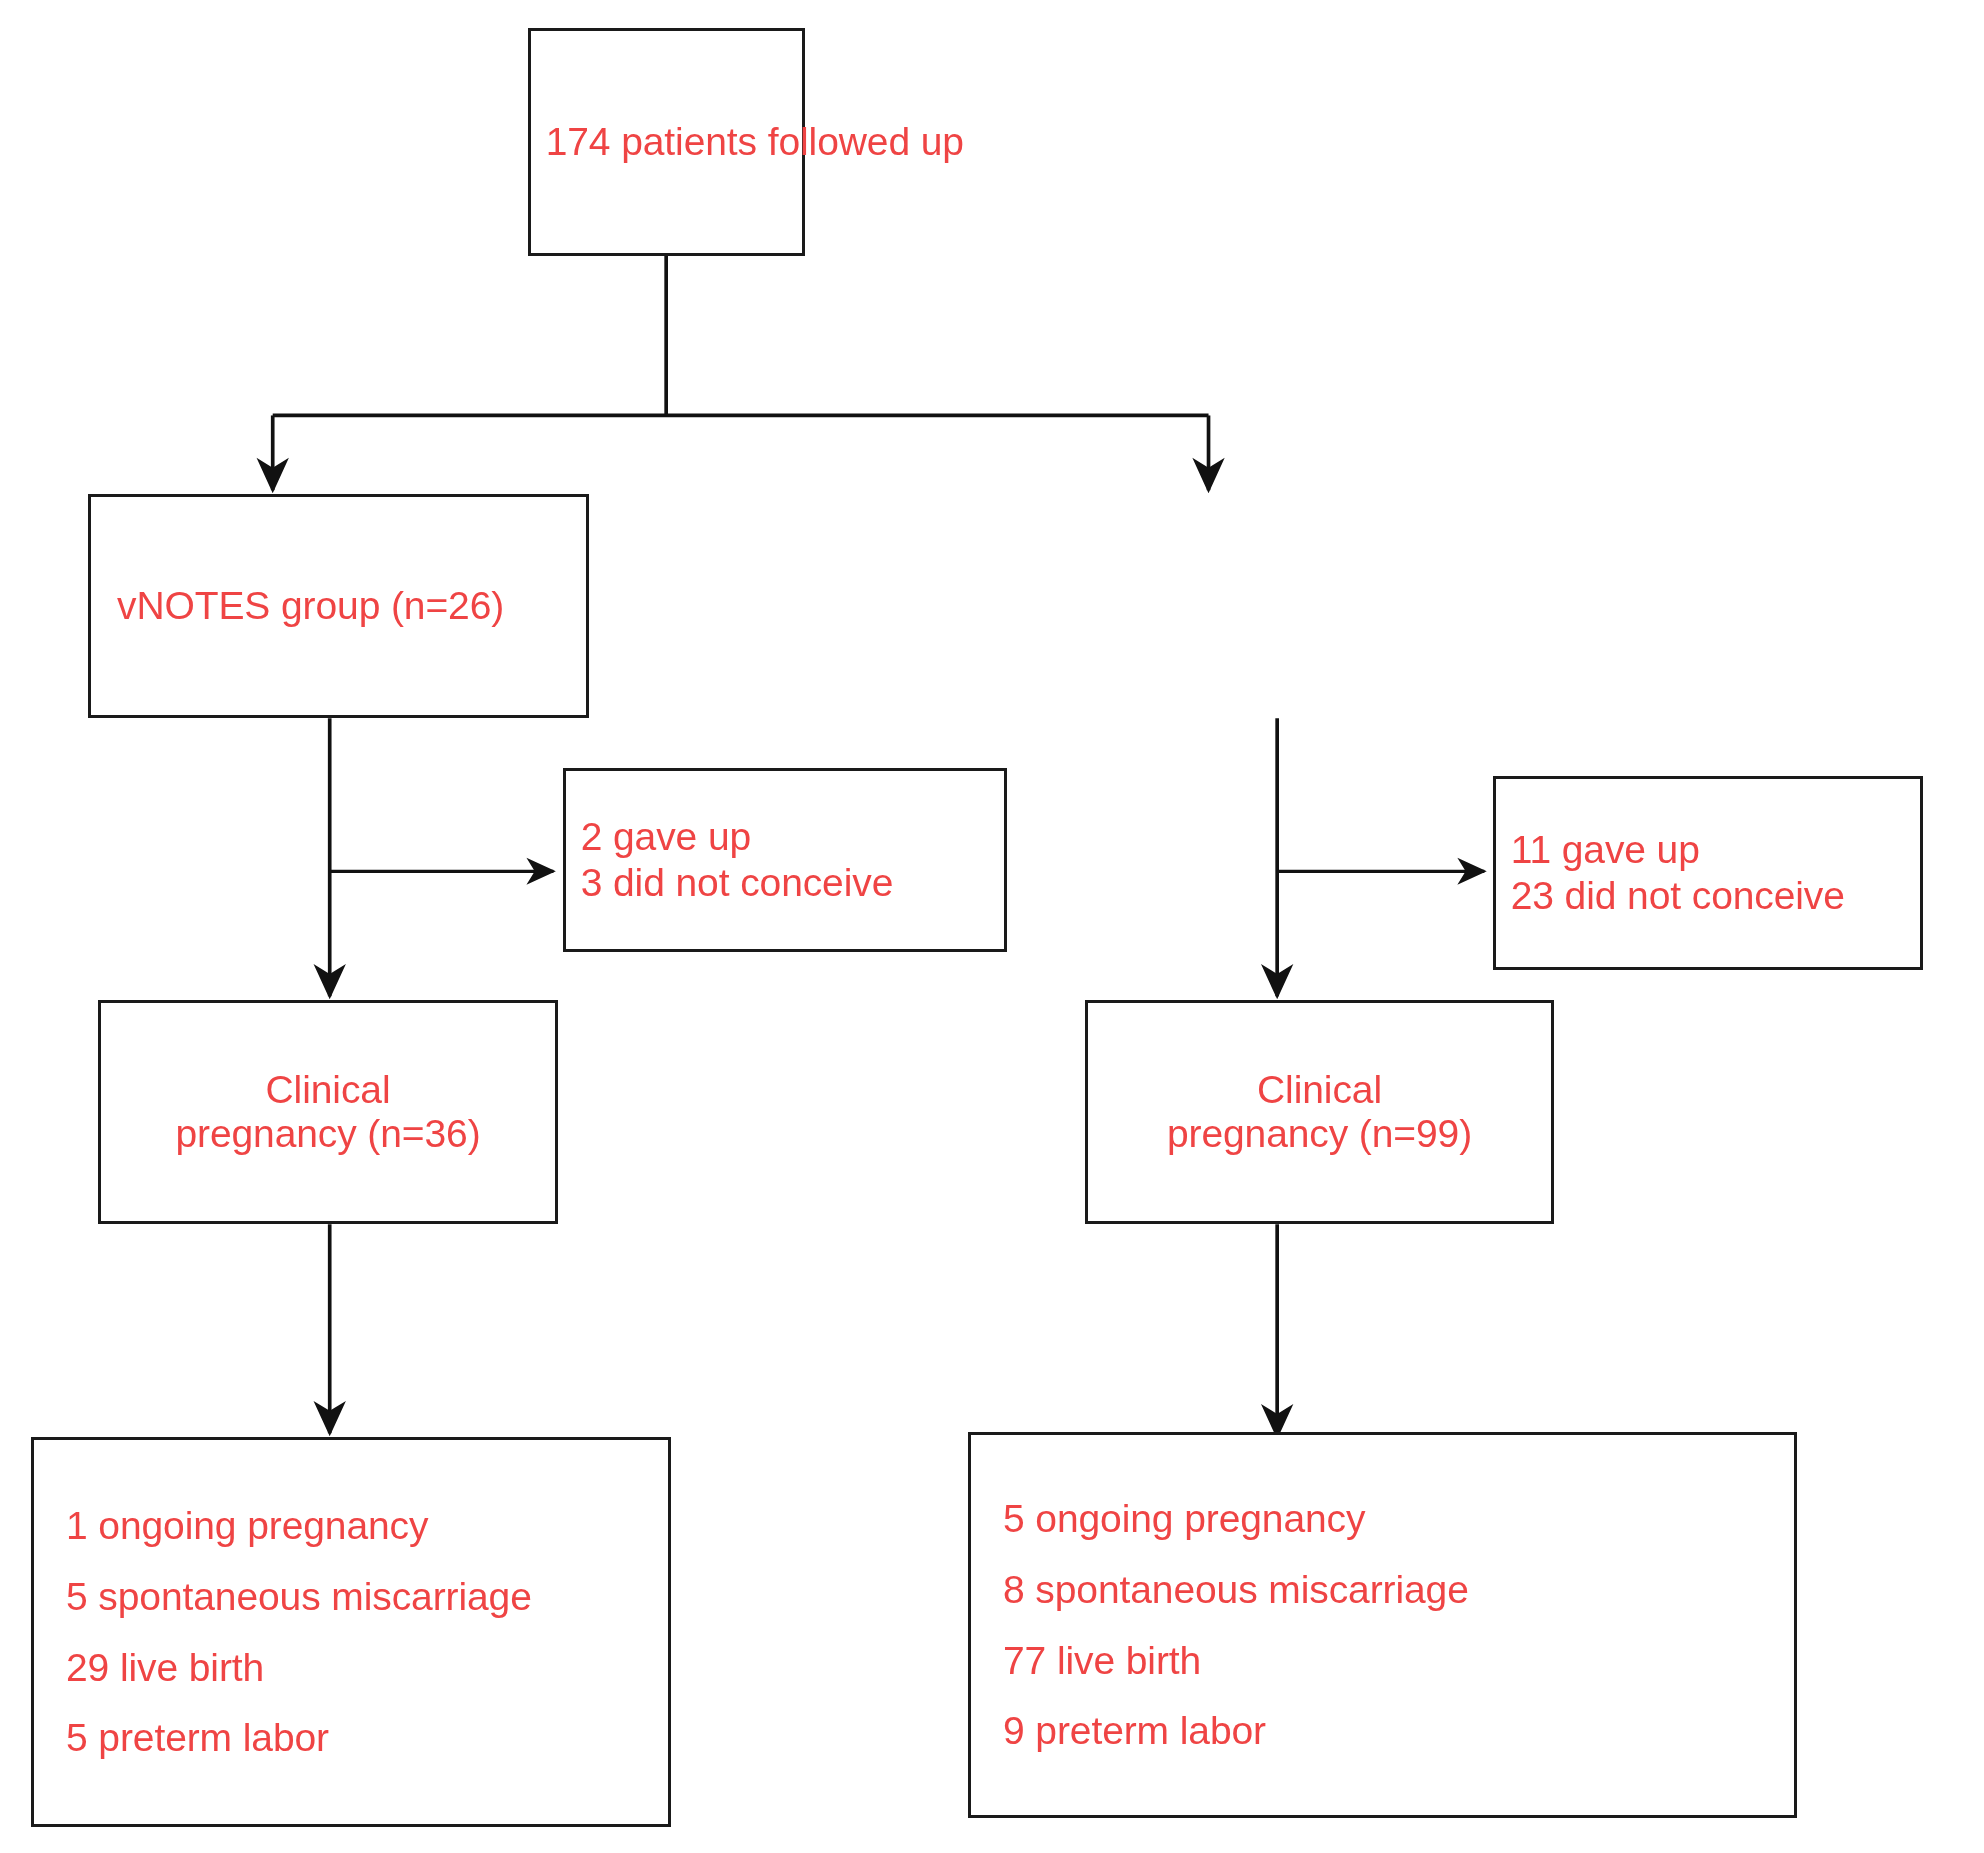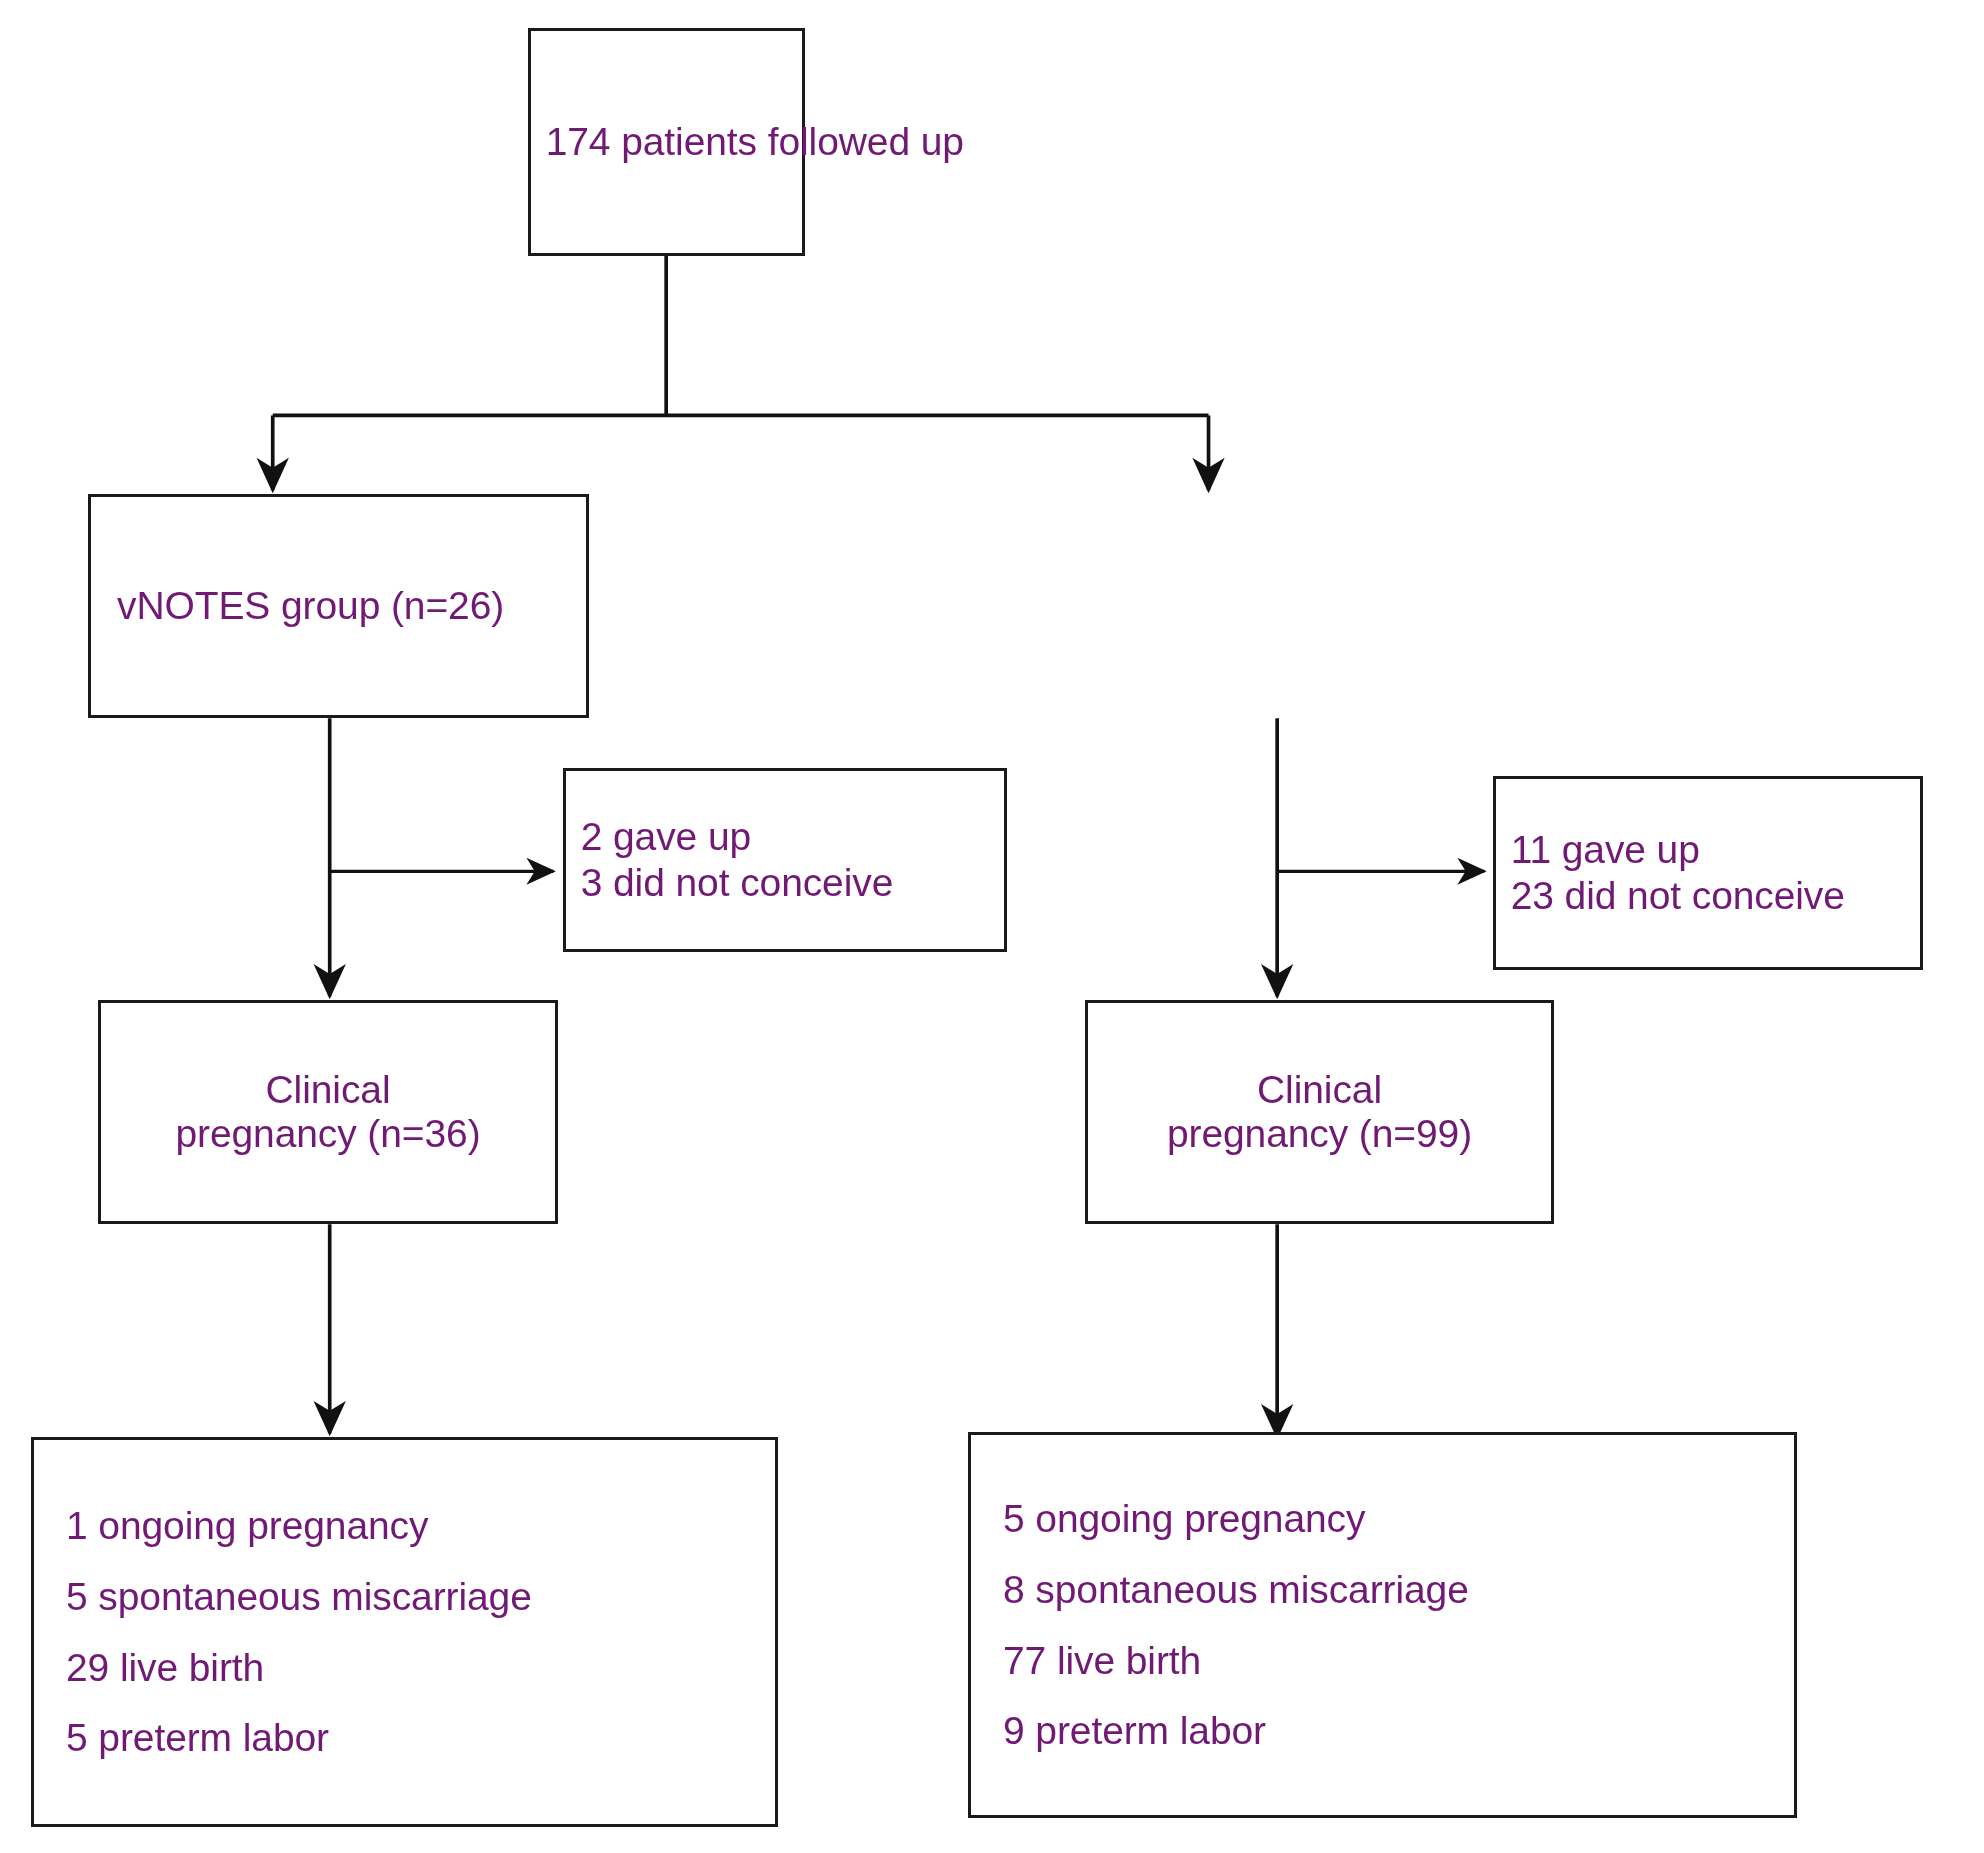--- a/index.html
+++ b/index.html
@@ -25,21 +25,21 @@
     pointer-events: none;
   }
   .node {
     position: absolute;
     box-sizing: border-box;
     border: 3.1px solid #1a1a1a;
     background: #ffffff;
     display: flex;
     flex-direction: column;
     justify-content: center;
-    color: #701a75;
+    color: #ef4444;
     font-size: 39px;
     line-height: 1.12;
     letter-spacing: -0.1px;
   }
   .node .line {
     display: block;
     white-space: nowrap;
   }
   .align-center {
     align-items: center;
@@ -54,21 +54,21 @@
   .pad-left-lg { padding-left: 32px; }
 
   
   #node-followup       { left: 528px;  top: 27.6px;   width: 277px;  height: 228px; }
   #node-vnotes         { left: 88px;  top: 494px;  width: 501px;  height: 224px; }
   #node-less           { left: 1085px; top: 494px;  width: 477px;  height: 224px; }
   #node-excl-left      { left: 563px;  top: 768px; width: 444px;  height: 184px; }
   #node-excl-right     { left: 1493px; top: 776px; width: 430px;  height: 194px; }
   #node-preg-left      { left: 98px;  top: 1000px; width: 460px;  height: 224px; }
   #node-preg-right     { left: 1085px; top: 1000px; width: 469px;  height: 224px; }
-  #node-out-left       { left: 31px;   top: 1437px; width: 747px; height: 390px; }
+  #node-out-left       { left: 31px;   top: 1437px; width: 640px; height: 390px; }
   #node-out-right      { left: 968px; top: 1432px; width: 829px; height: 386px; }
 
   
   #node-out-left  .line,
   #node-out-right .line { margin: 13.5px 0; }
 
   
   #node-excl-left  .line,
   #node-excl-right .line { margin: 1.2px 0; }
 </style>

